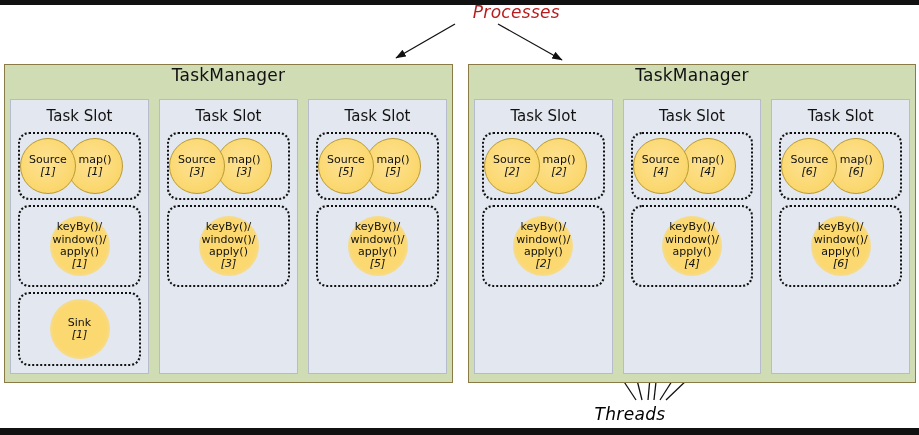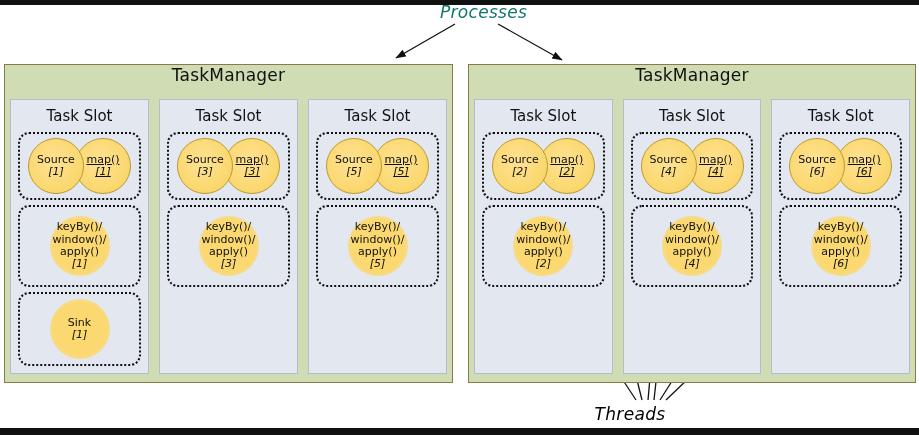--- a/index.html
+++ b/index.html
@@ -6,22 +6,22 @@
   body{
     width:919px;height:435px;position:relative;overflow:hidden;
     font-family:"DejaVu Sans","Liberation Sans",sans-serif;
     background:#ffffff;
   }
   .bar-top{position:absolute;left:0;top:0;width:919px;height:5px;background:#111111;}
   .bar-bottom{position:absolute;left:0;top:428px;width:919px;height:7px;background:#111111;}
 
   
   .proc-label{
-    position:absolute;left:440px;top:2px;width:120px;text-align:left;
-    font-style:italic;font-size:17px;color:#0f766e;letter-spacing:.3px;
+    position:absolute;left:440px;top:2px;width:120px;text-align:right;
+    font-style:italic;font-size:17px;color:#b91c1c;letter-spacing:.3px;
   }
   .threads-label{
     position:absolute;left:565px;top:404px;width:130px;text-align:center;
     font-style:italic;font-size:17px;color:#000000;letter-spacing:.3px;
   }
   .svg-layer{position:absolute;left:0;top:0;width:919px;height:435px;pointer-events:none;}
 
   
   .tm{
     position:absolute;top:64px;height:319px;
@@ -47,33 +47,33 @@
     position:absolute;left:7px;right:7px;
     border:2px dotted #111;border-radius:11px;box-sizing:border-box;
     background:transparent;
   }
   .dbox-ops{top:32px;height:68px;}
   .dbox-key{top:105px;height:82px;}
   .dbox-sink{top:192px;height:74px;}
 
   .pair{
     position:absolute;left:0;right:0;top:50%;transform:translateY(-50%);
-    display:flex;justify-content:center;align-items:center;
+    display:flex;align-items:center;
   }
   .circle{
     border-radius:50%;
     background:radial-gradient(circle at 45% 42%,#fde294 0%,#fbd870 62%,#f6cf63 100%);
     display:flex;flex-direction:column;align-items:center;justify-content:center;
     color:#111;line-height:1.12;text-align:center;
   }
   .c-op{
     width:54px;height:54px;border:1px solid #b99a32;font-size:11px;
   }
   .c-op.left{margin-right:-9px;position:relative;z-index:2;}
-  .c-op.right{position:relative;z-index:1;text-decoration:underline;}
+  .c-op.right{position:relative;z-index:1;}
   .c-key{
     width:60px;height:60px;border:none;font-size:11px;
     background:radial-gradient(circle at 50% 50%,#fbd870 0%,#fbd870 62%,rgba(251,216,112,0.15) 93%,rgba(251,216,112,0) 100%);
     margin:0 auto;
   }
   .c-sink{
     width:60px;height:60px;border:none;font-size:11px;
     background:radial-gradient(circle at 50% 50%,#fbd870 0%,#fbd870 62%,rgba(251,216,112,0.15) 93%,rgba(251,216,112,0) 100%);
     margin:0 auto;
   }

